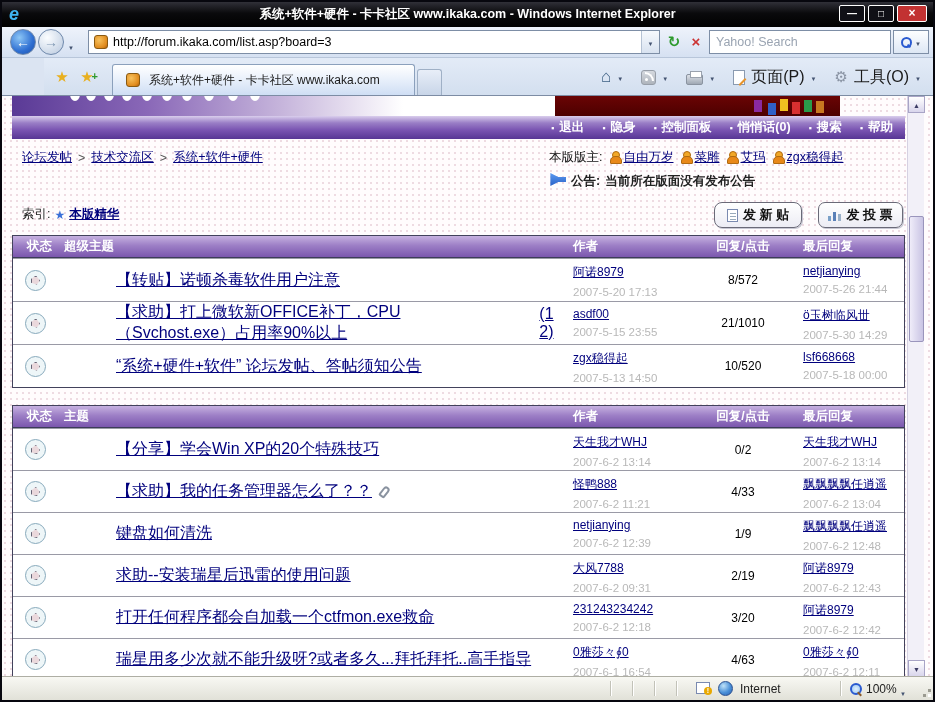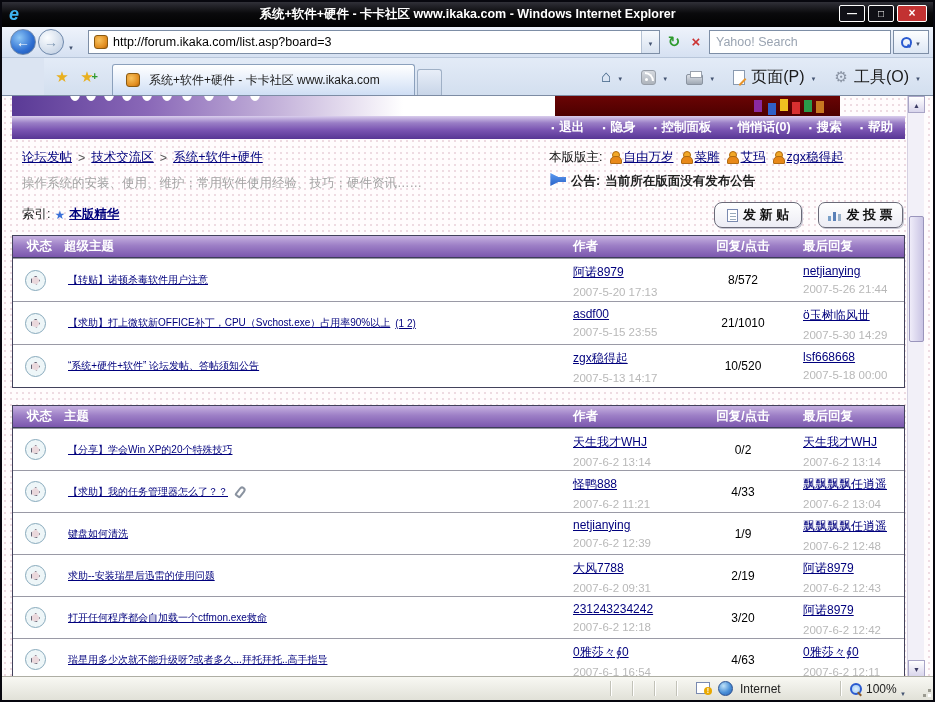--- a/index.html
+++ b/index.html
@@ -122,21 +122,21 @@
 .thead .h-replies { text-align:center; }
 .thead .h-last { padding-left:10px; }
 .trow { display:grid; grid-template-columns:45px 505px 130px 100px 1fr; background:#fff; border-top:1px solid #9a9aa6; }
 .trow:first-of-type { border-top:none; }
 .ftable1 .trow { height:43px; }
 .ftable2 .trow { height:42px; }
 .c-status { display:flex; align-items:center; justify-content:center; }
 .topic-icon { width:21px; height:21px; border-radius:50%; border:1px solid #88aabc; background:#eef6f8; display:flex; align-items:center; justify-content:center; }
 .topic-icon i { display:block; width:9px; height:9px; background:#ead8dc; border:1px solid #667; clip-path:polygon(0 40%,55% 0,100% 55%,65% 100%,0 80%); }
 .c-title { display:flex; align-items:center; padding-left:10px; gap:5px; }
-.c-title a { color:#00007d; text-decoration:underline; font-size:10px; }
+.c-title a { color:#00007d; text-decoration:underline; font-size:16px;margin-left:48px; }
 .clip-icon { display:inline-block; width:7px; height:12px; border:2px solid #8a93a0; border-radius:4px 4px 2px 2px; transform:rotate(38deg); margin-left:4px; }
 .c-author,.c-last { padding:5px 0 0 10px; font-size:12px; }
 .c-author a,.c-last a { color:#00007d; text-decoration:underline; }
 .cell-date { display:block; margin-top:5px; font-size:11.5px; color:#b8b8b8; }
 .c-replies { display:flex; align-items:center; justify-content:center; font-size:12px; color:#000; }
 
 
 .vscroll { position:absolute; left:905px; top:0; width:17px; height:581px; background:#f2f0f8; border-left:1px solid #d5d1e2; }
 .scroll-btn { position:absolute; left:0; width:17px; height:17px; background:linear-gradient(#ffffff,#d9d5ec); border:1px solid #a8a4c6; text-align:center; line-height:15px; color:#3c3c64; }
 .scroll-btn::before { font-size:7px; }
@@ -262,21 +262,20 @@
       <span class="mod-item">
           <span class="person-icon"></span>
           <a>艾玛</a>
         </span>
       <span class="mod-item">
           <span class="person-icon"></span>
           <a>zgx稳得起</a>
         </span>
     </div>
 
-    <div class="board-desc">操作系统的安装、使用、维护；常用软件使用经验、技巧；硬件资讯……</div>
 
     <div class="announce">
       <span class="megaphone-icon"></span>
       <span>公告:</span>
       <span>当前所在版面没有发布公告</span>
     </div>
 
     <div class="index-row">
       <span>索引:</span>
       <span class="blue-star-icon"></span>
@@ -329,21 +328,21 @@
       </div>
       <div class="trow">
         <div class="c-status">
             <span class="topic-icon">
               <i></i>
             </span>
           </div>
         <div class="c-title">
             <a>“系统+硬件+软件” 论坛发帖、答帖须知公告</a>
           </div>
-        <div class="c-author"><a>zgx稳得起</a><span class="cell-date">2007-5-13 14:17</span></div>
+        <div class="c-author"><a>zgx稳得起</a><span class="cell-date">2007-5-13 14:50</span></div>
         <div class="c-replies">10/520</div>
         <div class="c-last"><a>lsf668668</a><span class="cell-date">2007-5-18 00:00</span></div>
       </div>
     </div>
 
     <div class="ftable ftable2">
       <div class="thead">
         <span class="h-status">状态</span>
         <span class="h-title">主题</span>
         <span class="h-author">作者</span>

